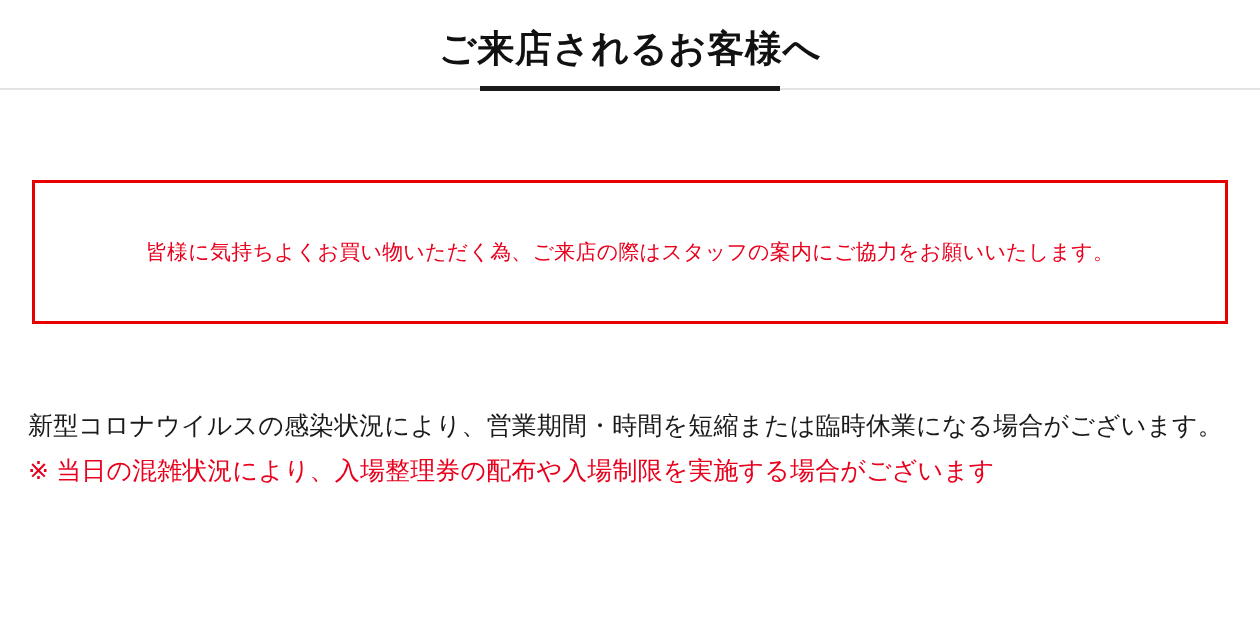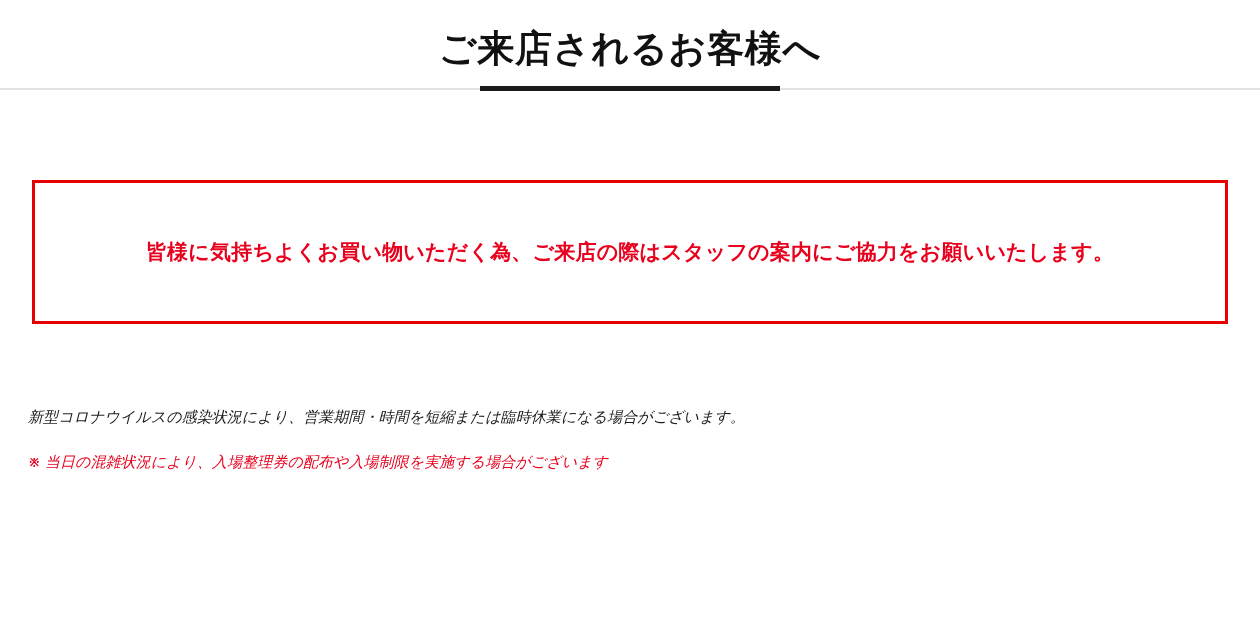--- a/index.html
+++ b/index.html
@@ -67,43 +67,42 @@
     height: 144px;
     display: flex;
     align-items: center;
     justify-content: center;
     padding: 0 24px;
   }
   .notice-text {
     color: #e8001d;
     font-size: 21px;
     line-height: 1.6;
-    font-weight: 700;
+    font-weight: 400;
     text-align: center;
     letter-spacing: 0.01em;
   }
 
   
   .body-copy {
     position: absolute;
     left: 28px;
     top: 404px;
     width: 1204px;
   }
   .para {
     margin: 0;
-    font-size: 15px;
+    font-size: 25px;
     line-height: 1.72;
     color: #1a1a1a;
     letter-spacing: 0.005em;
-    font-style: italic;
   }
   .para.note {
     color: #e8001d;
-    margin-top: 19px;
+    margin-top: 2px;
   }
 </style>
 </head>
 <body>
 
 <div class="page">
 
   <div class="header">
     <h1 class="page-title">ご来店されるお客様へ</h1>
     <div class="header-rule"></div>

